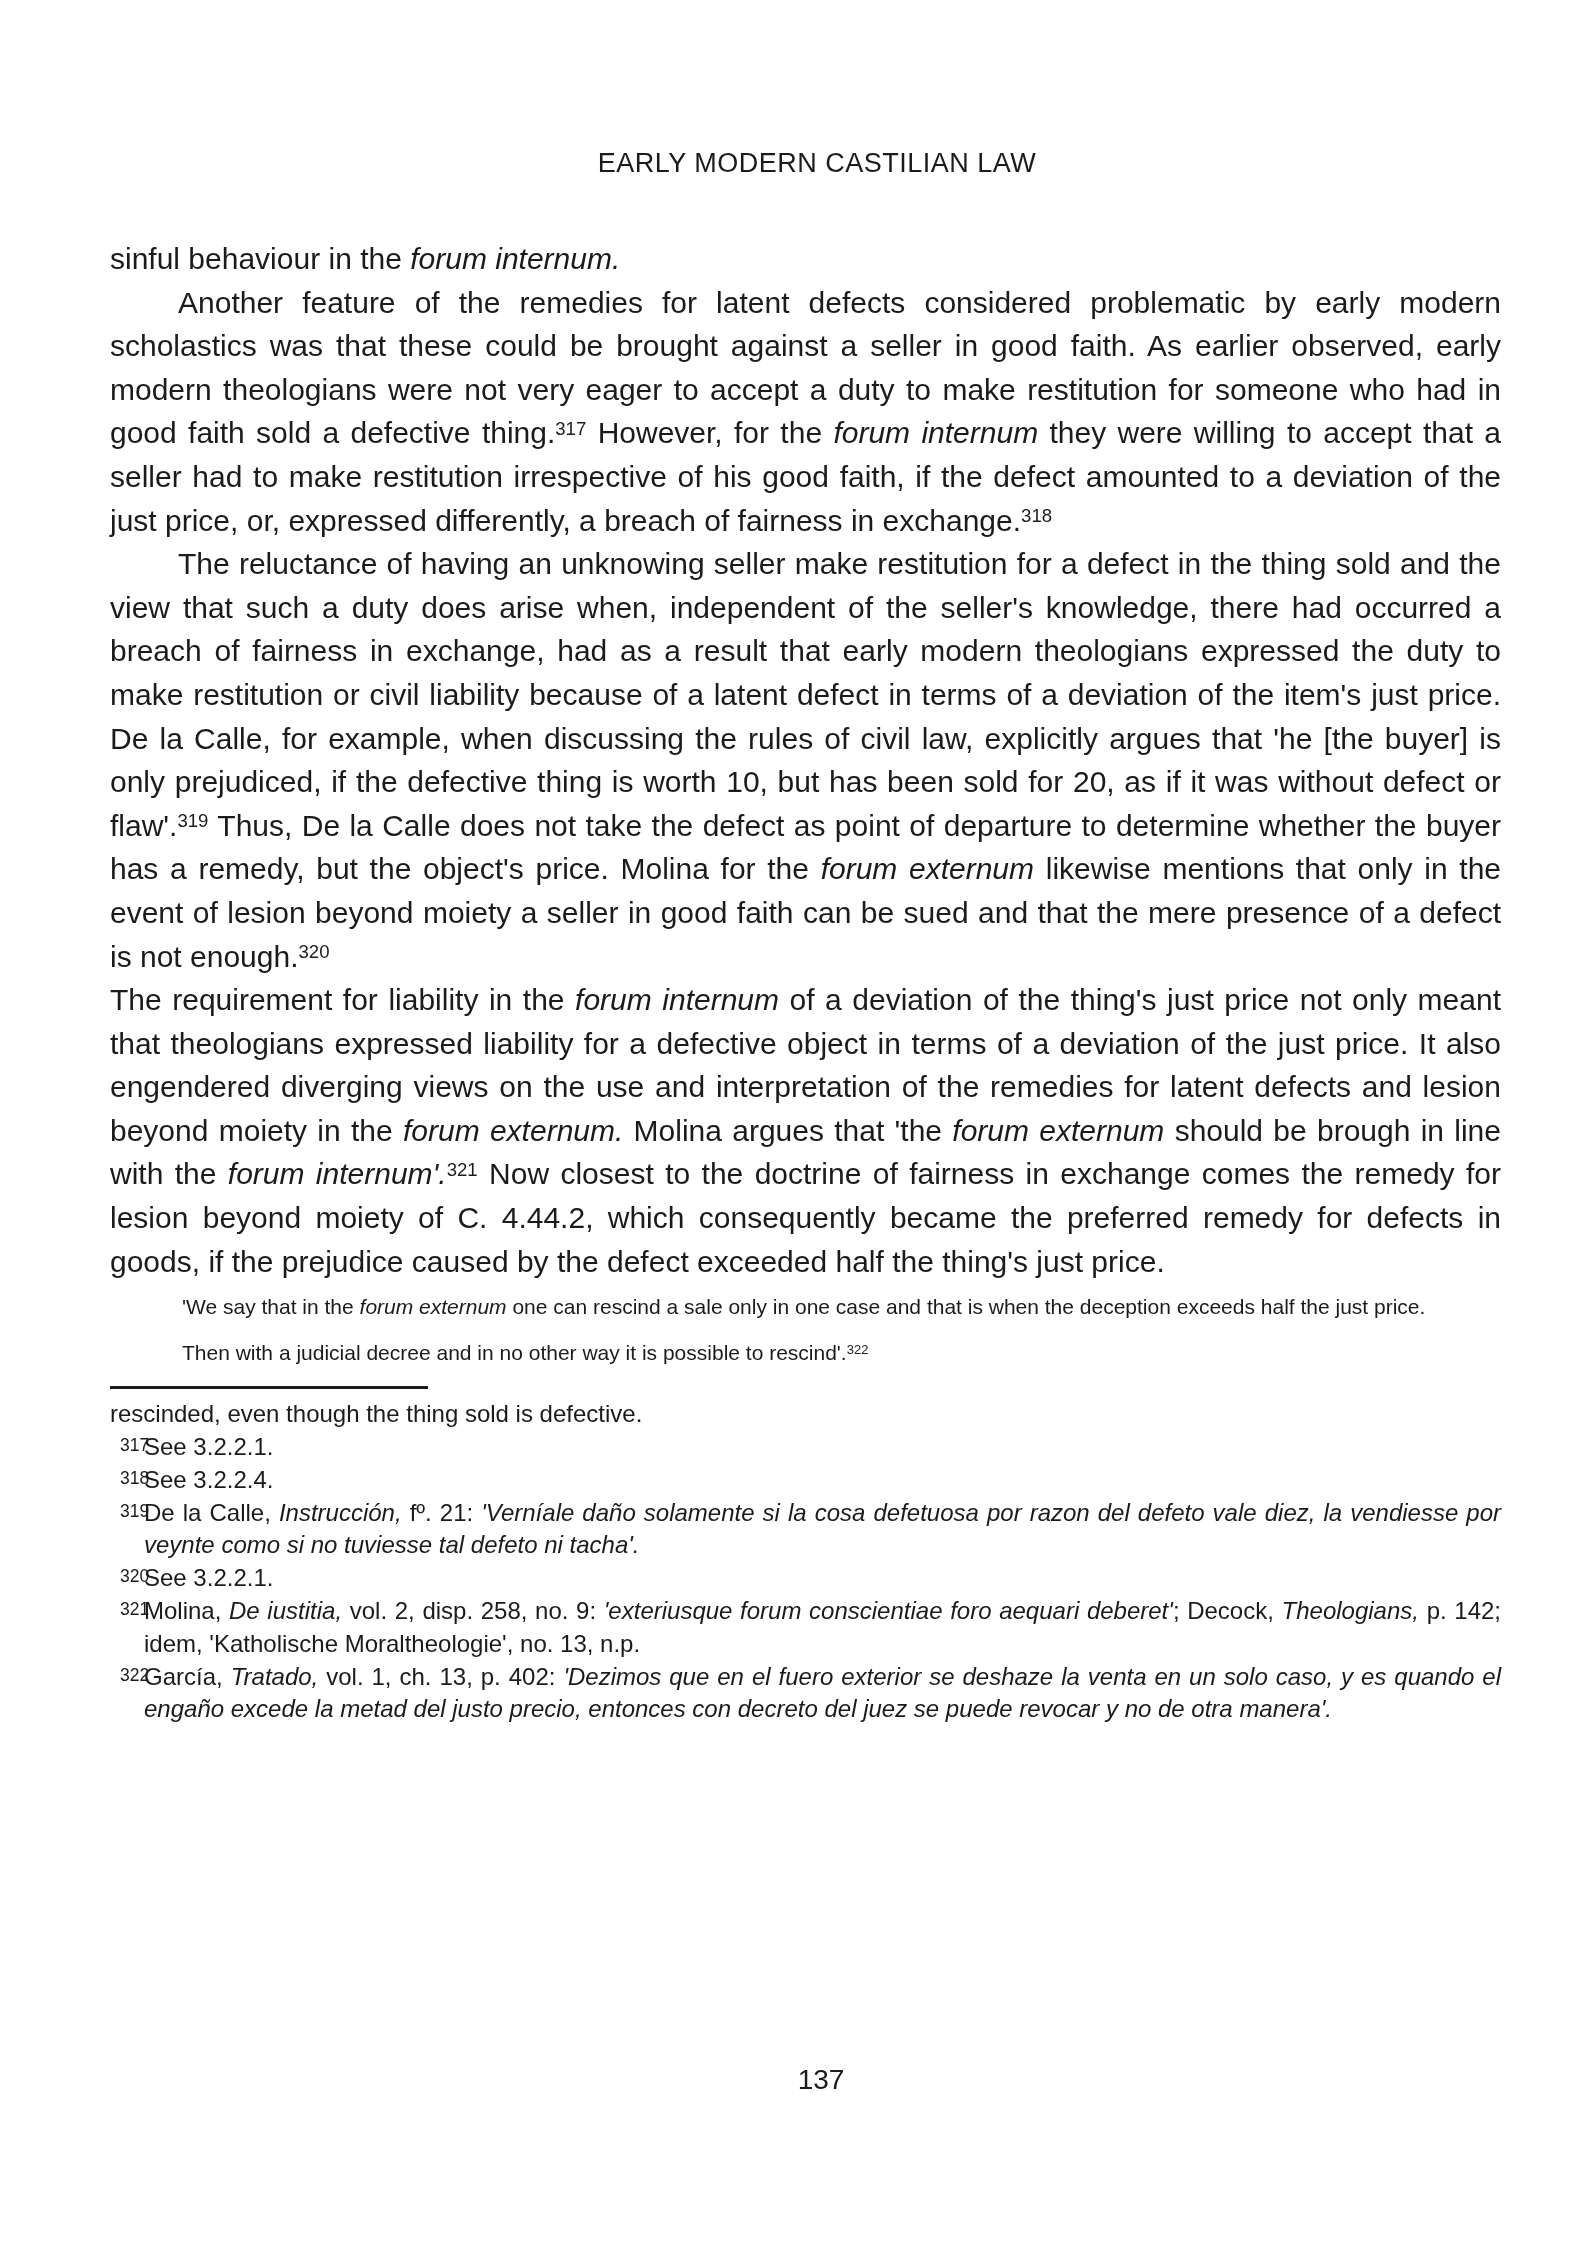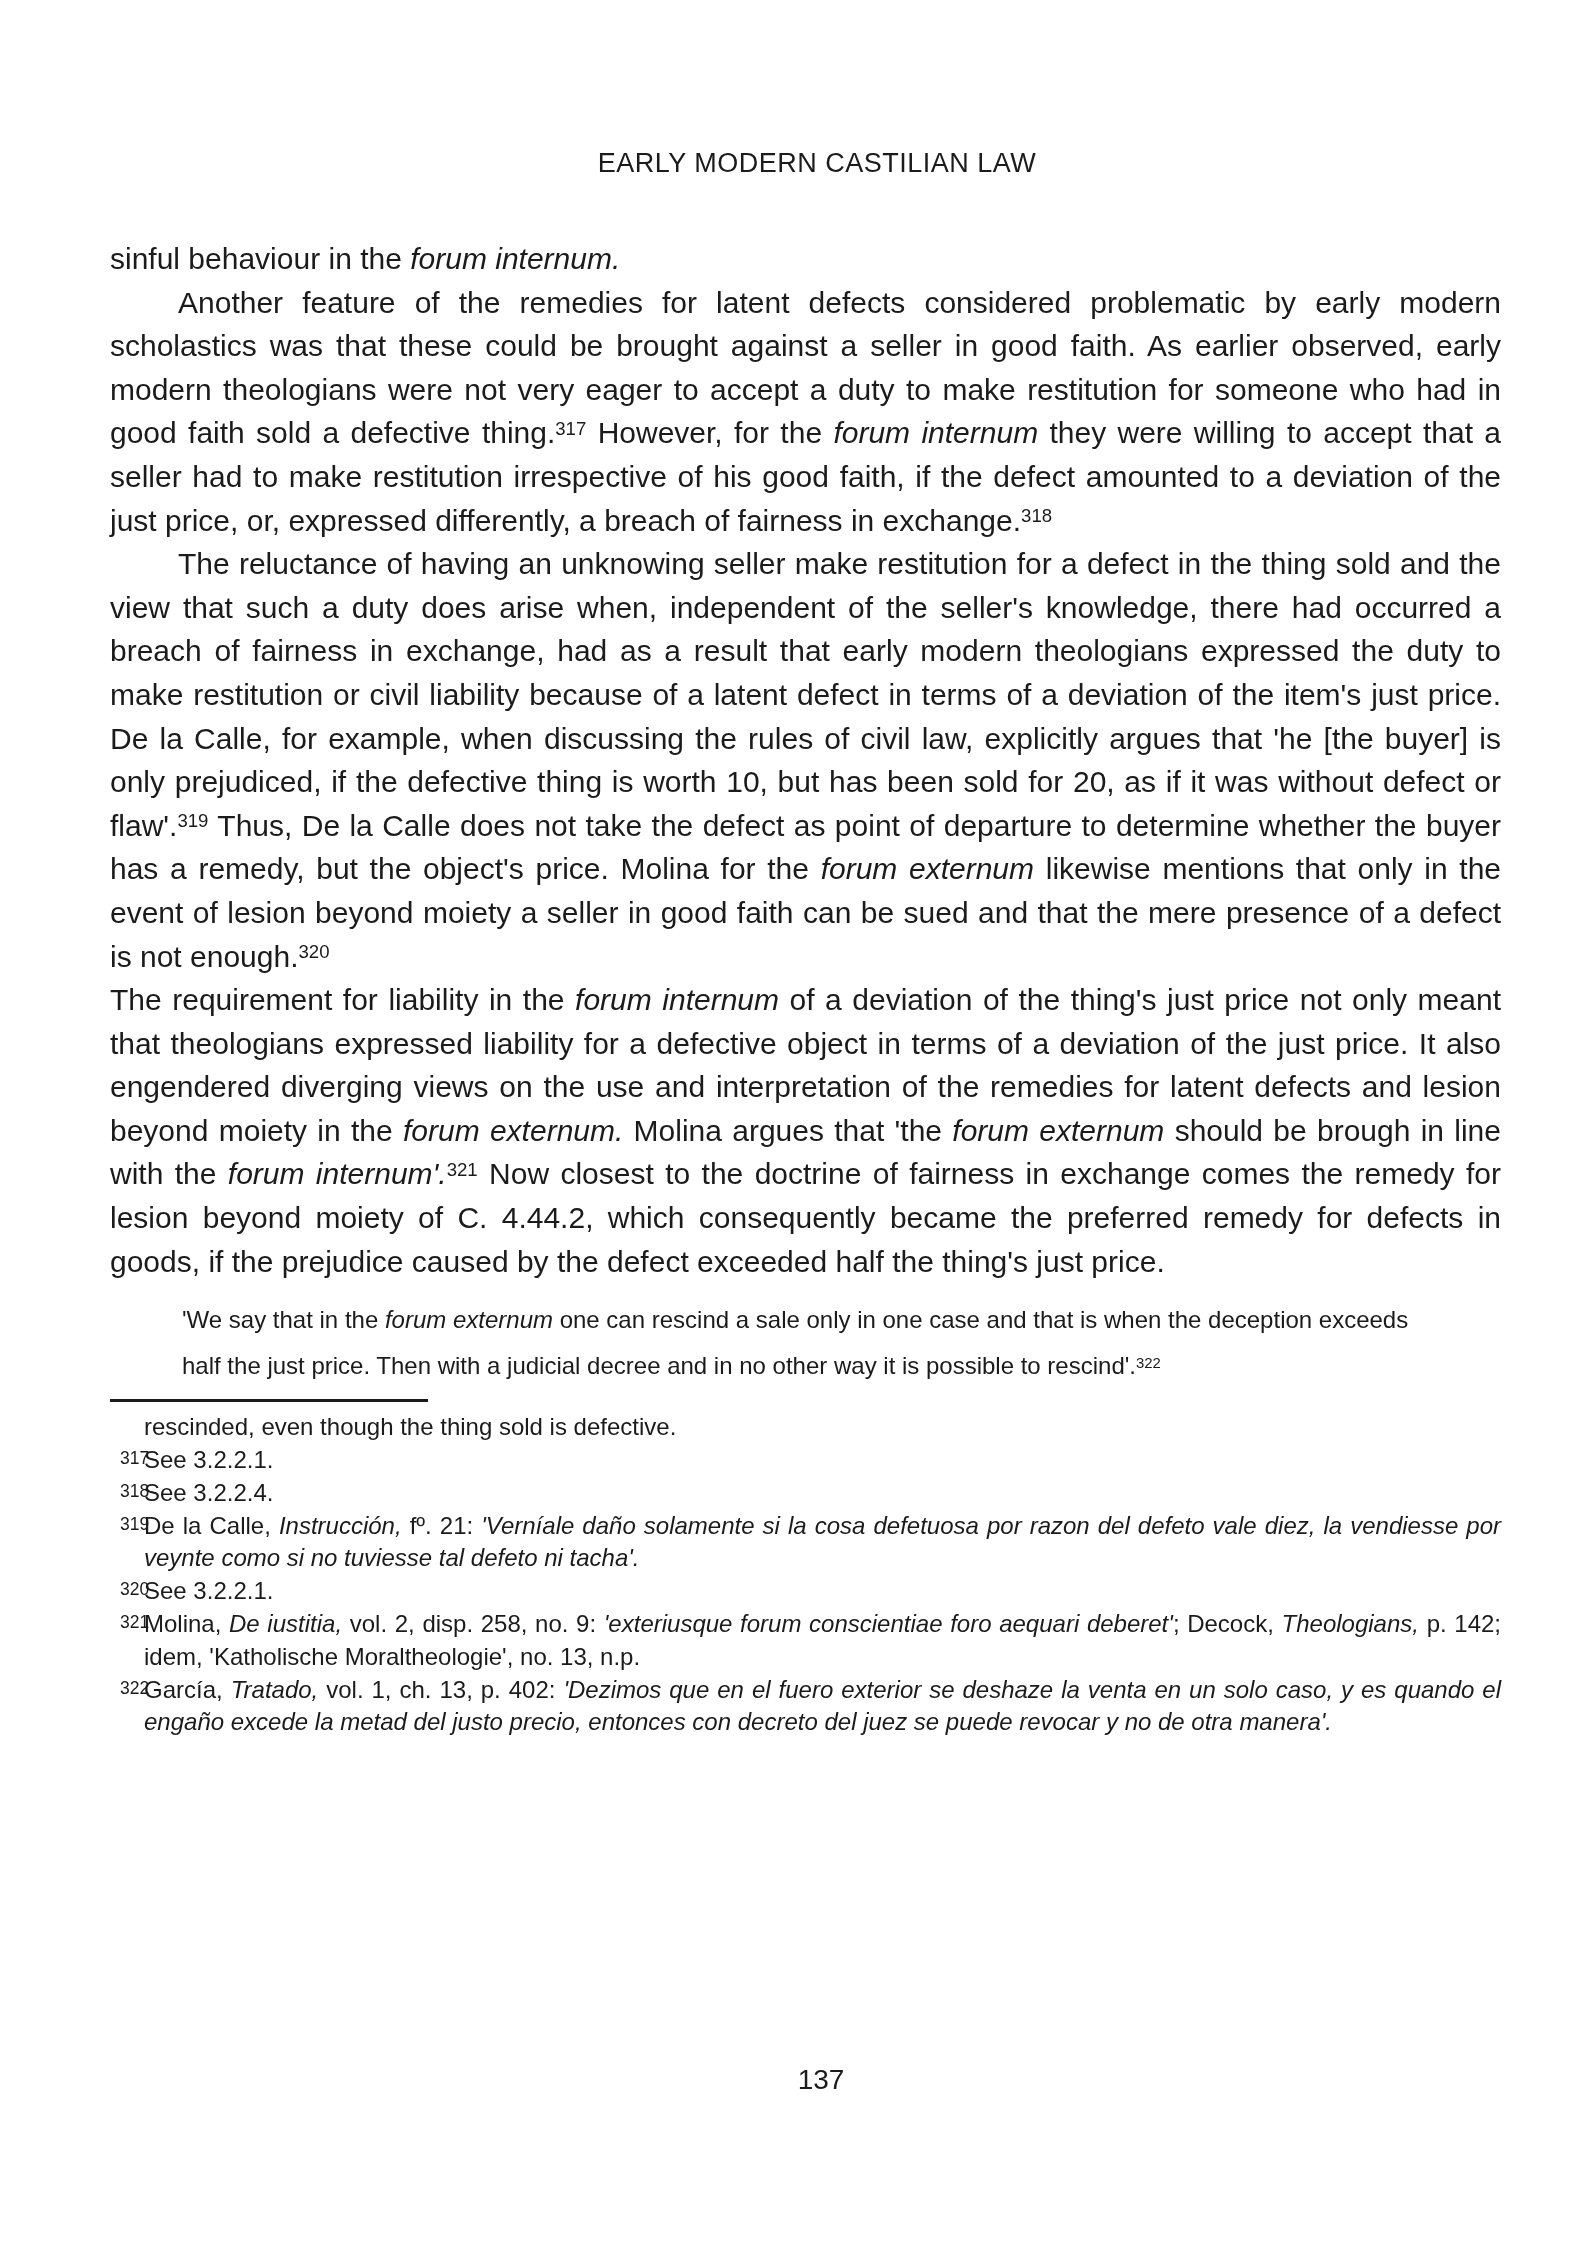--- a/index.html
+++ b/index.html
@@ -19,28 +19,28 @@
 
   .body-text p {
     margin:0; font-size:30px; line-height:43.6px;
     text-align:justify; text-align-last:left;
   }
   .body-text p.indent  { text-indent:68px; }
   .body-text p.section { }
   .body-text p.first   { text-indent:0; }
 
   .quote {
-    margin:14px 0 0 72px; width:1262px;
-    font-size:24px; line-height:46px; text-align:left;
+    margin:1px 0 0 72px; width:1262px;
+    font-size:21px; line-height:46px; text-align:left;
   }
 
   .fn-rule { margin-top:10px; width:318px; height:0; border-top:3px solid #1b1b1b; }
 
   .footnotes { margin-top:9px; font-size:24px; line-height:32.8px; }
-  .fn-cont { margin-left:34px; }
+  .fn-cont { }
   .fn { position:relative; padding-left:34px; text-align:justify; text-align-last:left; }
   .fn .num { position:absolute; left:10px; top:-2px; font-size:17.5px; }
 
   .it  { font-style:italic; }
   .sup { font-size:0.62em; position:relative; top:-0.45em; line-height:0; }
 
   .page-number {
     position:absolute; top:2064px; left:0; width:100%;
     text-align:center; font-size:28px;margin-left:24px;
   }

